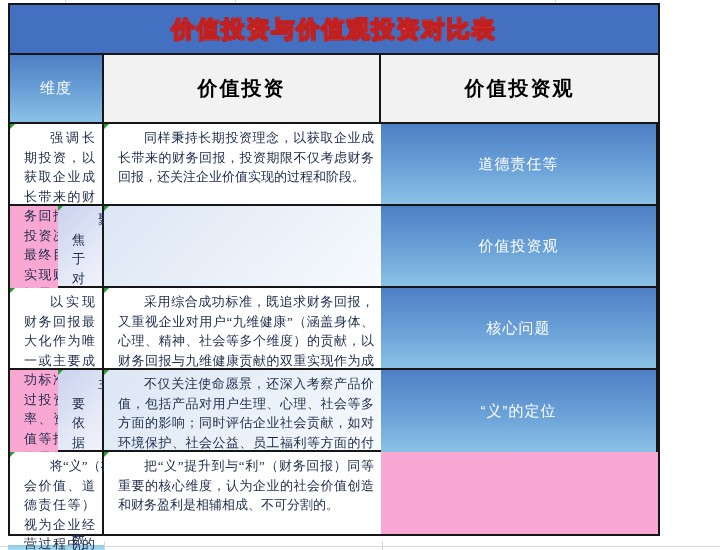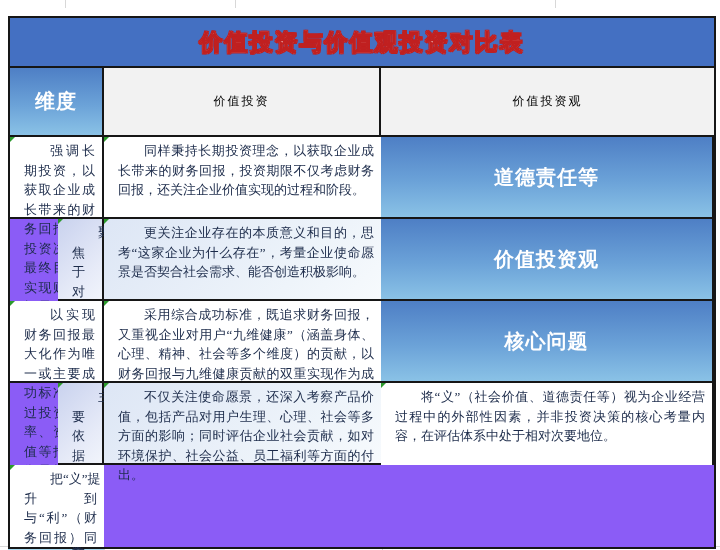--- a/index.html
+++ b/index.html
@@ -6,26 +6,26 @@
   body { background:#ffffff; font-family:"Liberation Sans", sans-serif; }
   .screen { position:relative; width:720px; height:550px; background:#ffffff; overflow:hidden; }
 
   
   .grid-stub-v { position:absolute; width:1px; background:#d8d8d8; }
   .grid-stub-h { position:absolute; height:1px; background:#d8d8d8; }
   .partial-cell { position:absolute; left:8px; top:545px; width:96px; height:5px;
                   background:linear-gradient(180deg,#8fc6e6,#aadcf2); }
 
   .cmp-table {
-    position:absolute; left:8px; top:16px; width:708px; height:533px;
+    position:absolute; left:8px; top:3px; width:652px; height:533px;
     display:grid;
     grid-template-columns:94px 277px 1fr;
     grid-template-rows:50px 69px repeat(5, 82px);
     border:2px solid #161616;
-    background:#8b5cf6;
+    background:#f9a8d4;
   }
   .cell { border-right:2px solid #161616; border-bottom:2px solid #161616; position:relative; }
   .last-col { border-right:none; }
   .last-row { border-bottom:none; }
 
   .title-bar {
     grid-column:1 / 4;
     background:#4470c2;
     display:flex; align-items:center; justify-content:center;
   }
@@ -34,27 +34,27 @@
     color:#ffffff;
     -webkit-text-stroke:1px #c02020;
     text-shadow:0 0 1px #c02020, 1px 1px 0 #c02020, -1px -1px 0 #c02020,
                 1px -1px 0 #c02020, -1px 1px 0 #c02020;
     font-family:"Liberation Sans", sans-serif;
   }
 
   .label-cell {
     background:linear-gradient(180deg,#4e7fc5 0%, #6ba2d8 55%, #8ac2e6 100%);
     display:flex; align-items:center; justify-content:center;
-    color:#ffffff; font-weight:bold; font-size:20px; letter-spacing:1px;
+    color:#ffffff; font-weight:normal; font-size:15px; letter-spacing:1px;
     text-align:center;
   }
   .head-cell {
     background:#f2f2f2;
     display:flex; align-items:center; justify-content:center;
-    color:#000000; font-weight:normal; font-size:12px; letter-spacing:2px;
+    color:#000000; font-weight:bold; font-size:20px; letter-spacing:2px;
   }
 
   .body-cell {
     background:#ffffff;
     padding:4px 7px 2px 14px;
     font-family:"Liberation Serif", serif;
     font-size:13px; line-height:19.5px;
     color:#1c2b4a;
     text-align:justify;
   }
@@ -99,21 +99,20 @@
       <p>同样秉持长期投资理念，以获取企业成长带来的财务回报，投资期限不仅考虑财务回报，还关注企业价值实现的过程和阶段。</p>
     </div>
 
     <div class="cell label-cell">道德责任等</div>
     <div class="cell body-cell alt-a">
       <span class="err-tri"></span>
       <p>聚焦于对企业当前及未来经济价值的量化评估，核心在于判断“这家企业值多少钱”，通过分析企业资产、盈利、现金流等因素来估算其内在价值。</p>
     </div>
     <div class="cell body-cell alt-b last-col">
       <span class="err-tri"></span>
-      <p>更关注企业存在的本质意义和目的，思考“这家企业为什么存在”，考量企业使命愿景是否契合社会需求、能否创造积极影响。</p>
     </div>
 
     <div class="cell label-cell">价值投资观</div>
     <div class="cell body-cell">
       <span class="err-tri"></span>
       <p>以实现财务回报最大化作为唯一或主要成功标准，通过投资收益率、资产增值等指标来衡量投资成效。</p>
     </div>
     <div class="cell body-cell last-col">
       <span class="err-tri"></span>
       <p>采用综合成功标准，既追求财务回报，又重视企业对用户“九维健康”（涵盖身体、心理、精神、社会等多个维度）的贡献，以财务回报与九维健康贡献的双重实现作为成功标志。</p>
@@ -122,20 +121,21 @@
     <div class="cell label-cell">核心问题</div>
     <div class="cell body-cell alt-a">
       <span class="err-tri"></span>
       <p>主要依据财务报表数据，运用各类估值模型，如市盈率、市净率、现金流折现模型等，对企业进行量化评估。</p>
     </div>
     <div class="cell body-cell alt-b last-col">
       <span class="err-tri"></span>
       <p>不仅关注使命愿景，还深入考察产品价值，包括产品对用户生理、心理、社会等多方面的影响；同时评估企业社会贡献，如对环境保护、社会公益、员工福利等方面的付出。</p>
     </div>
 
+    <div class="cell label-cell last-row">“义”的定位</div>
     <div class="cell body-cell last-row">
       <span class="err-tri"></span>
       <p>将“义”（社会价值、道德责任等）视为企业经营过程中的外部性因素，并非投资决策的核心考量内容，在评估体系中处于相对次要地位。</p>
     </div>
     <div class="cell body-cell last-col last-row">
       <span class="err-tri"></span>
       <p>把“义”提升到与“利”（财务回报）同等重要的核心维度，认为企业的社会价值创造和财务盈利是相辅相成、不可分割的。</p>
     </div>
 
   </div>

